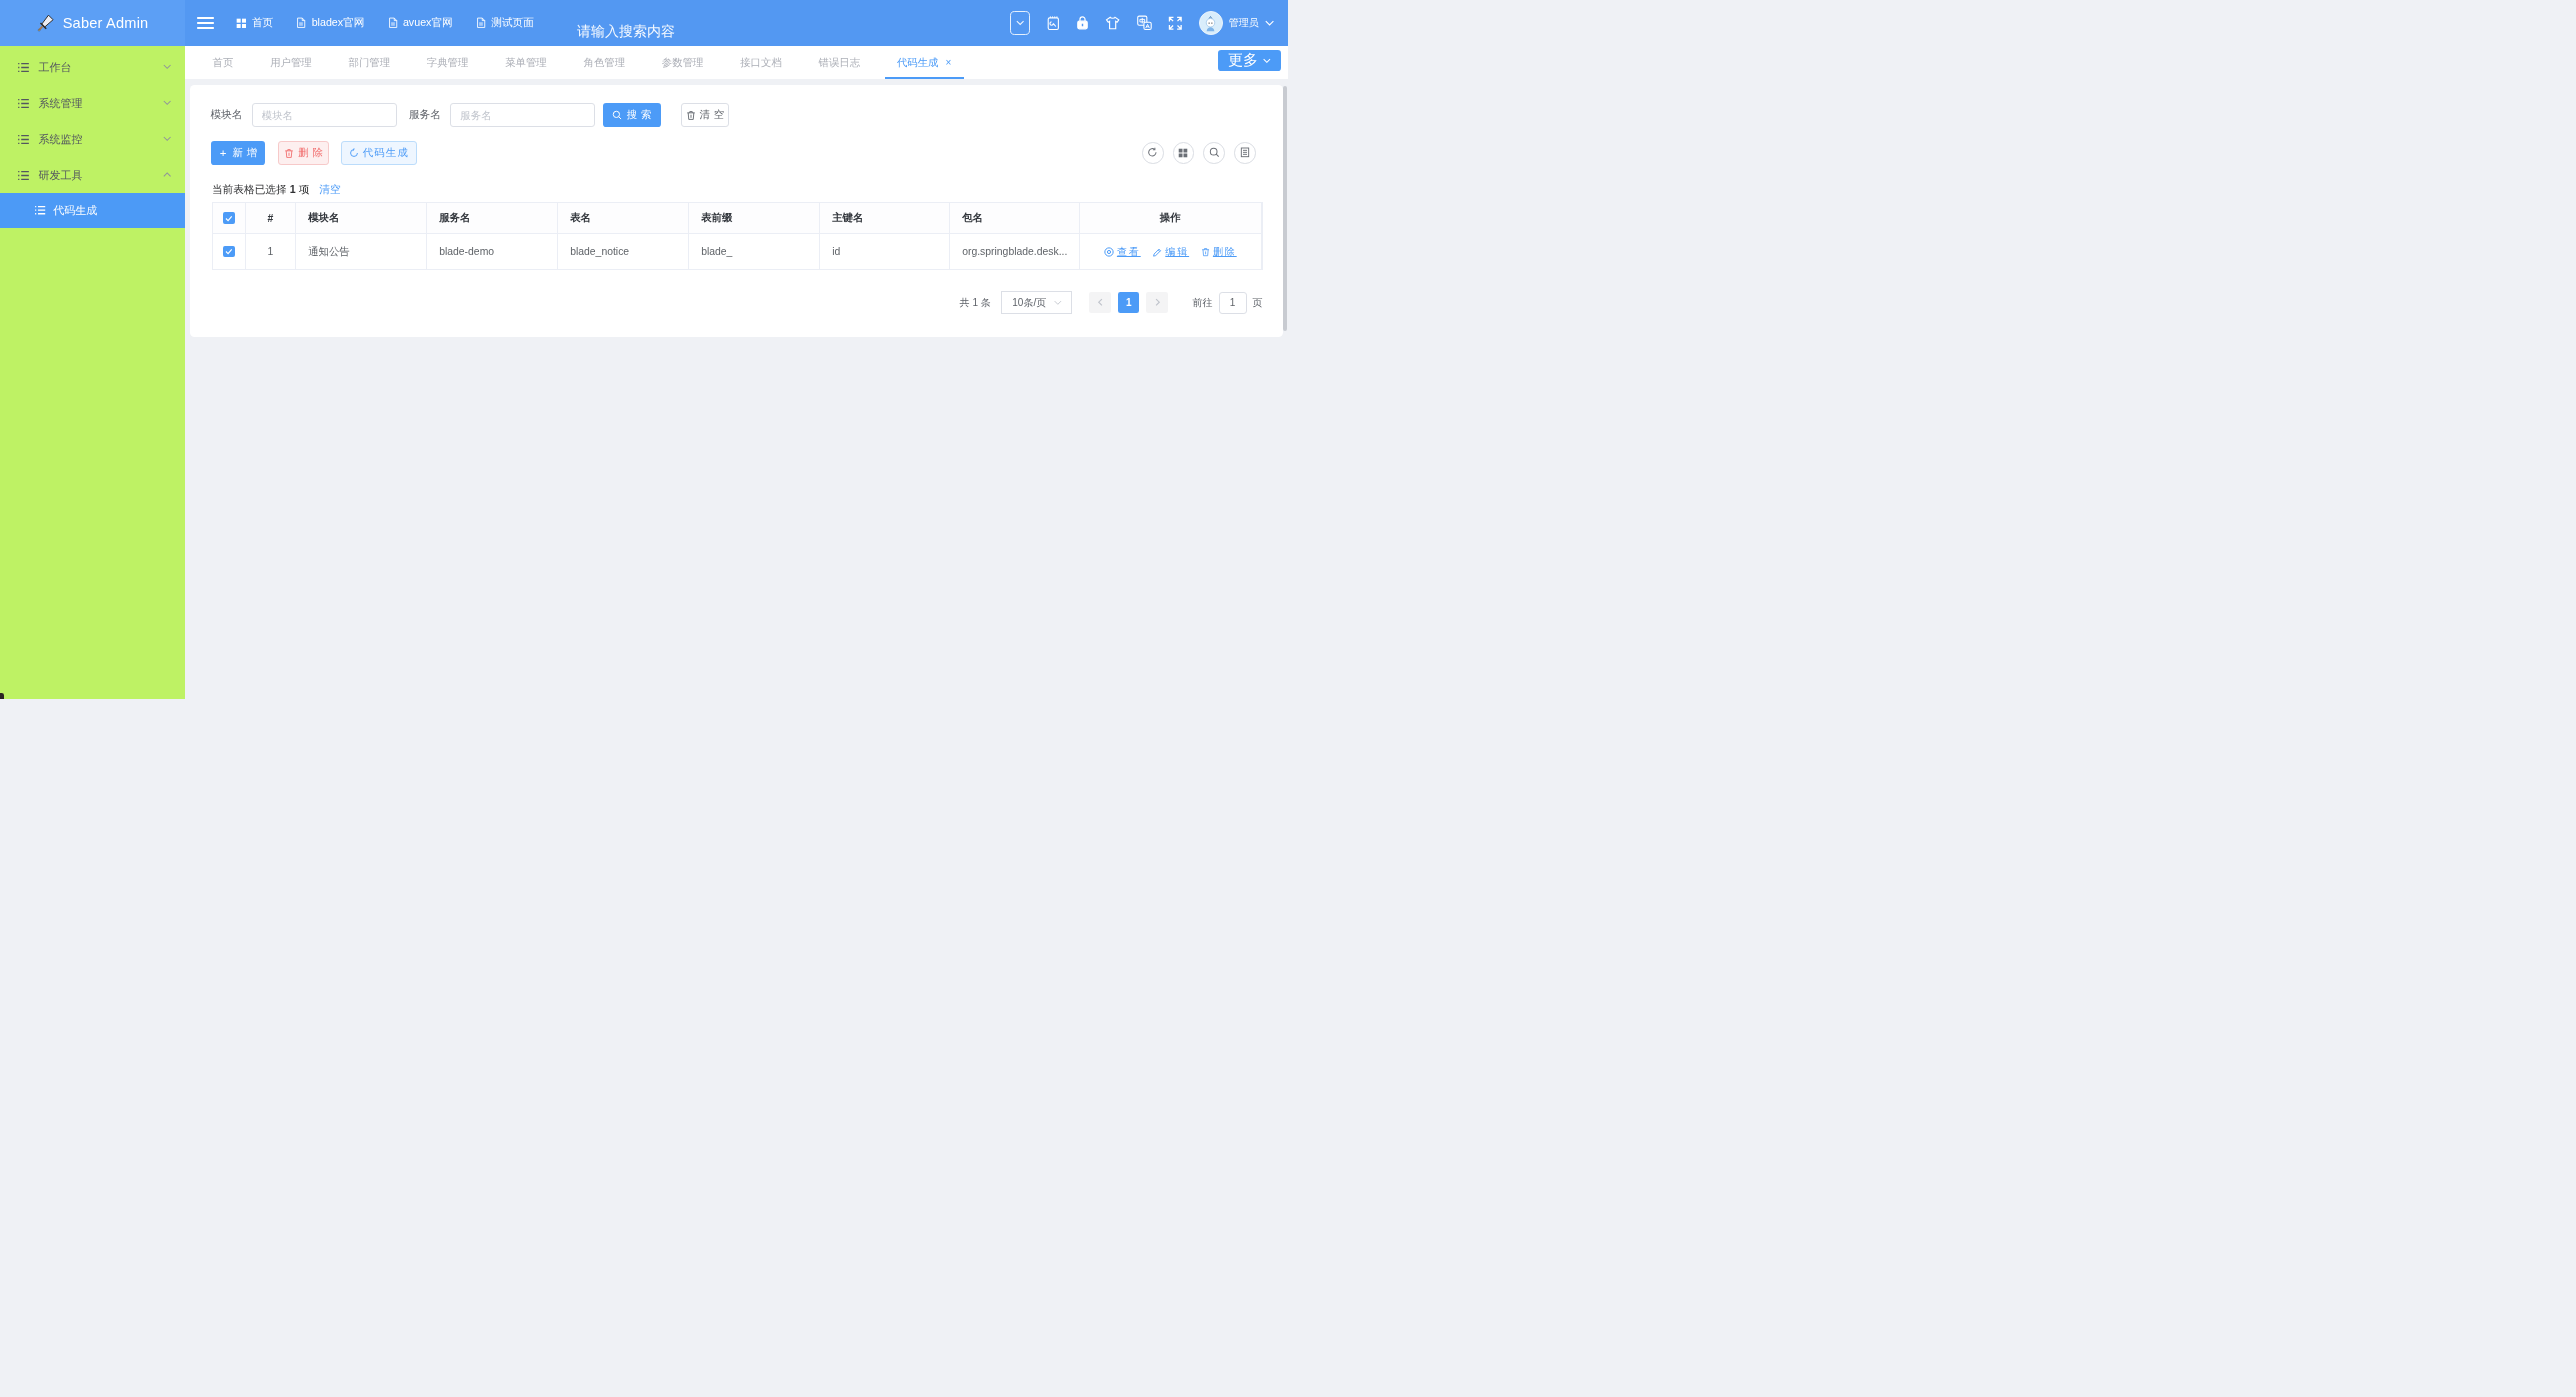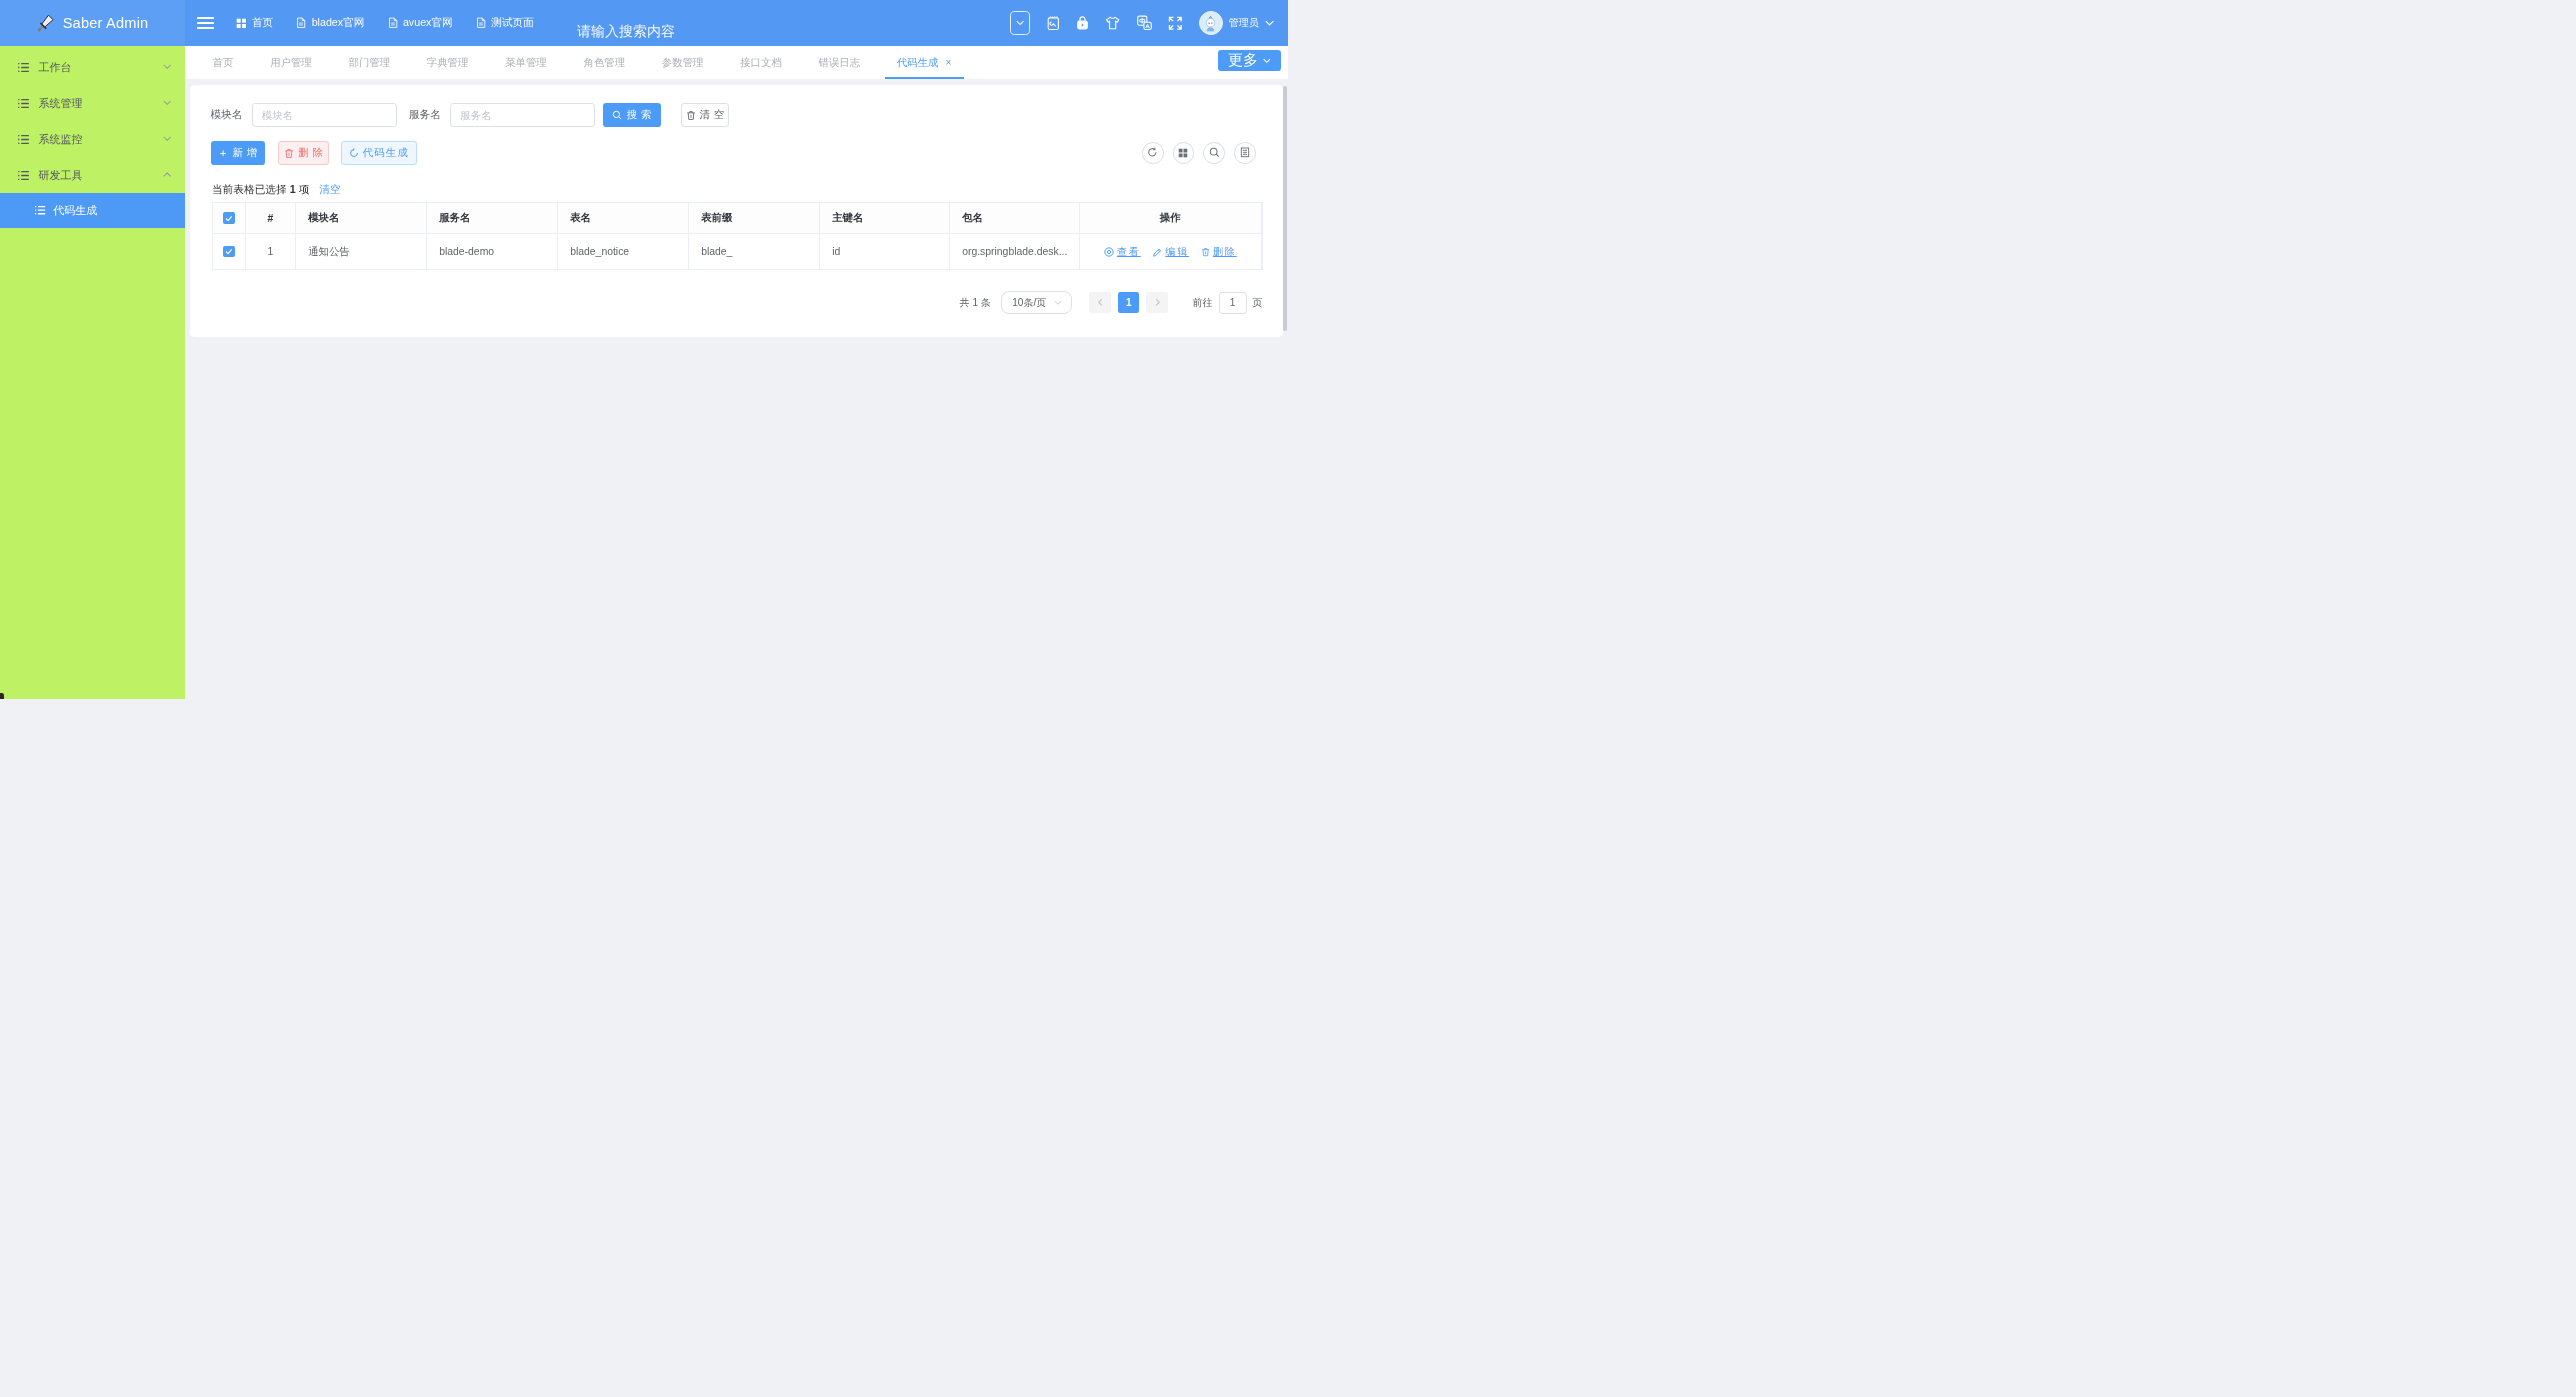--- a/index.html
+++ b/index.html
@@ -109,21 +109,21 @@
   .c-pk,.c-pkg { width:130px; }
   .c-ops { flex:1; justify-content:center; gap:11.5px; }
   .op-link { display:inline-flex; align-items:center; gap:3.1px; color:#4C9BF7;
              font-size:10px; cursor:pointer; letter-spacing:1.9px;text-decoration:underline; }
   .checkbox { width:11.5px; height:11.5px; background:#4C9BF7; border-radius:1.9px;
               display:flex; align-items:center; justify-content:center; cursor:pointer; }
 
   .pager { position:absolute; right:20px; top:206px; height:23px; display:flex;
            align-items:center; font-size:10px; color:#5E6269; }
   .pg-total { margin-right:10.7px; }
-  .pg-size { width:71px; height:23px; border:0.8px solid #DCDFE6; border-radius:8px;
+  .pg-size { width:71px; height:23px; border:0.8px solid #DCDFE6; border-radius:0;
              display:flex; align-items:center; justify-content:center; gap:7.7px;
              color:#5E6269; cursor:pointer; margin-right:17px; }
   .pg-size .chev { color:#C0C4CC; }
   .pg-btn { width:21.5px; height:21.5px; border-radius:2.3px; background:#F4F4F5;
             display:flex; align-items:center; justify-content:center; cursor:pointer; color:#C0C4CC; }
   .pg-cur { width:21.5px; height:21.5px; border-radius:2.3px; background:#4C9BF7; color:#fff;
             display:flex; align-items:center; justify-content:center; font-weight:bold;
             margin:0 7px; cursor:pointer; }
   .pg-goto { display:flex; align-items:center; gap:6.1px; margin-left:24.5px; }
   .pg-input { width:28px; height:22px; border:0.8px solid #DCDFE6; border-radius:3.1px;

